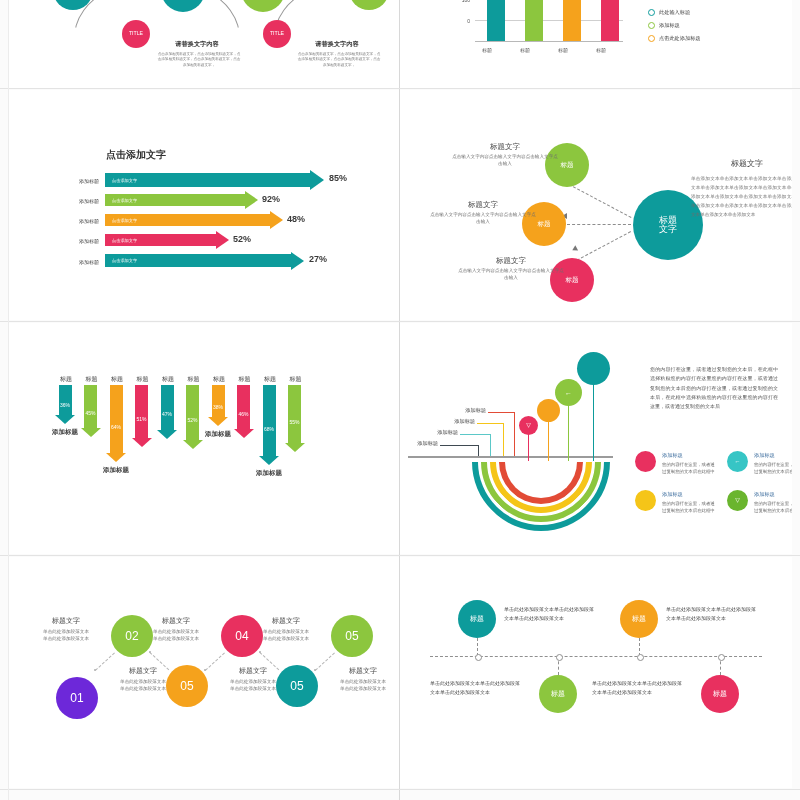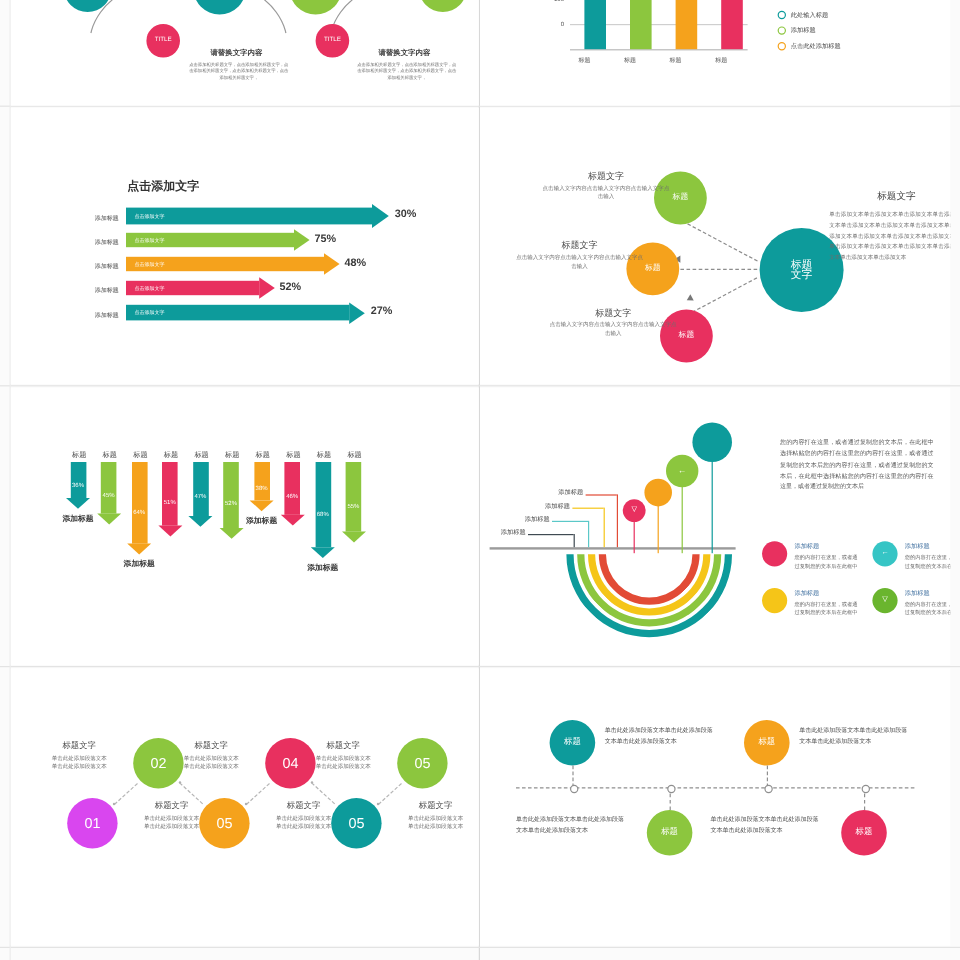--- a/index.html
+++ b/index.html
@@ -144,30 +144,30 @@
   <div class="slide" style="left:9px;top:90px;width:390px;height:230px;">
     <div class="tt" style="left:97px;top:58px;font-size:10px;font-weight:bold;color:#333;">点击添加文字</div>
 
     <div class="hlbl" style="left:40px;top:88px;width:50px;">添加标题</div>
     <div class="harrow" style="left:96px;top:83px;height:14px;">
       <div class="shaft" style="width:205px;background:#0d9b9b;">
           <span class="intx">点击添加文字</span>
         </div>
       <div class="tip" style="border-width:10px 0 10px 14px;border-color:transparent transparent transparent #0d9b9b;margin-top:0;"></div>
     </div>
-    <div class="hval" style="left:320px;top:83px;">30%</div>
+    <div class="hval" style="left:320px;top:83px;">85%</div>
 
     <div class="hlbl" style="left:40px;top:108px;width:50px;">添加标题</div>
     <div class="harrow" style="left:96px;top:104px;height:12px;">
       <div class="shaft" style="width:140px;background:#8cc63e;">
           <span class="intx">点击添加文字</span>
         </div>
       <div class="tip" style="border-width:9px 0 9px 13px;border-color:transparent transparent transparent #8cc63e;"></div>
     </div>
-    <div class="hval" style="left:253px;top:104px;">75%</div>
+    <div class="hval" style="left:253px;top:104px;">92%</div>
 
     <div class="hlbl" style="left:40px;top:128px;width:50px;">添加标题</div>
     <div class="harrow" style="left:96px;top:124px;height:12px;">
       <div class="shaft" style="width:165px;background:#f5a21c;">
           <span class="intx">点击添加文字</span>
         </div>
       <div class="tip" style="border-width:9px 0 9px 13px;border-color:transparent transparent transparent #f5a21c;"></div>
     </div>
     <div class="hval" style="left:278px;top:124px;">48%</div>
 
@@ -358,21 +358,21 @@
 
     <div class="circ" style="left:327px;top:167px;width:21px;height:21px;background:#6ab52e;font-size:6px;">
         <span>▽</span>
       </div>
     <div class="lgtitle" style="left:354px;top:168px;">添加标题</div>
     <div class="lgbody" style="left:354px;top:177px;width:54px;">您的内容打在这里，或者通过复制您的文本后在此框中</div>
   </div>
 
   <div class="slide" style="left:9px;top:557px;width:390px;height:231px;">
     <div id="zigzag">
-        <div class="numc" style="left: 47px; top: 108px; width: 42px; height: 42px; background: #d946ef;">
+        <div class="numc" style="left: 47px; top: 120px; width: 42px; height: 42px; background: #6d28d9;">
           <span>01</span>
         </div>
         <div class="ztitle" style="width: 96px; left: 86px; top: 109px;">标题文字</div>
         <div class="zbody" style="width: 96px; left: 86px; top: 121px;"><span>单击此处添加段落文本</span><br><span>单击此处添加段落文本</span></div>
         <div class="numc" style="left: 102px; top: 58px; width: 42px; height: 42px; background: rgb(140, 198, 62);">
           <span>02</span>
         </div>
         <div class="ztitle" style="width: 96px; left: 9px; top: 59px;">标题文字</div>
         <div class="zbody" style="width: 96px; left: 9px; top: 71px;"><span>单击此处添加段落文本</span><br><span>单击此处添加段落文本</span></div>
         <div class="numc" style="left: 157px; top: 108px; width: 42px; height: 42px; background: rgb(245, 162, 28);">

